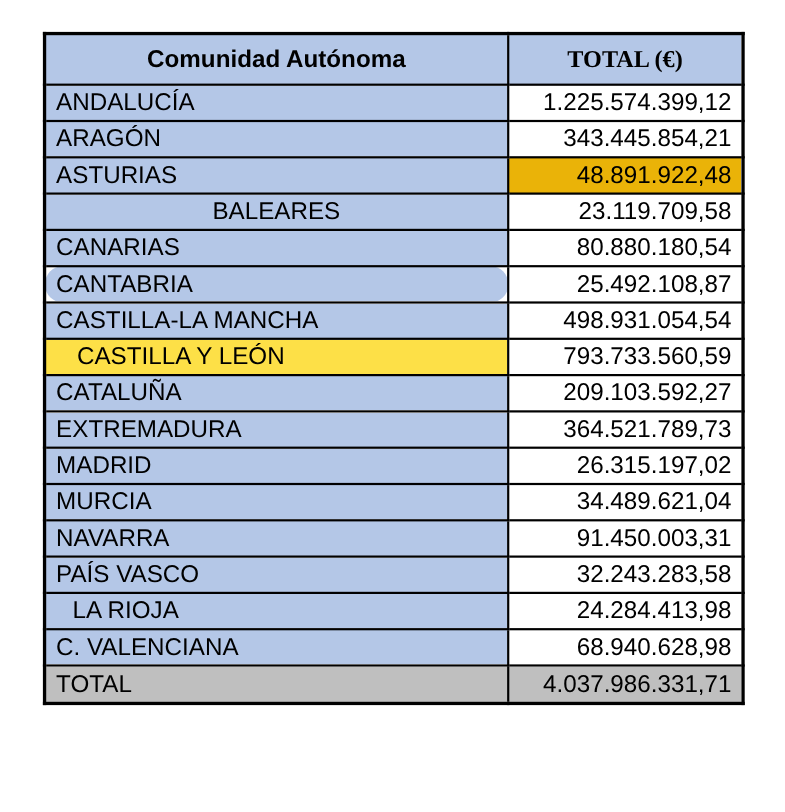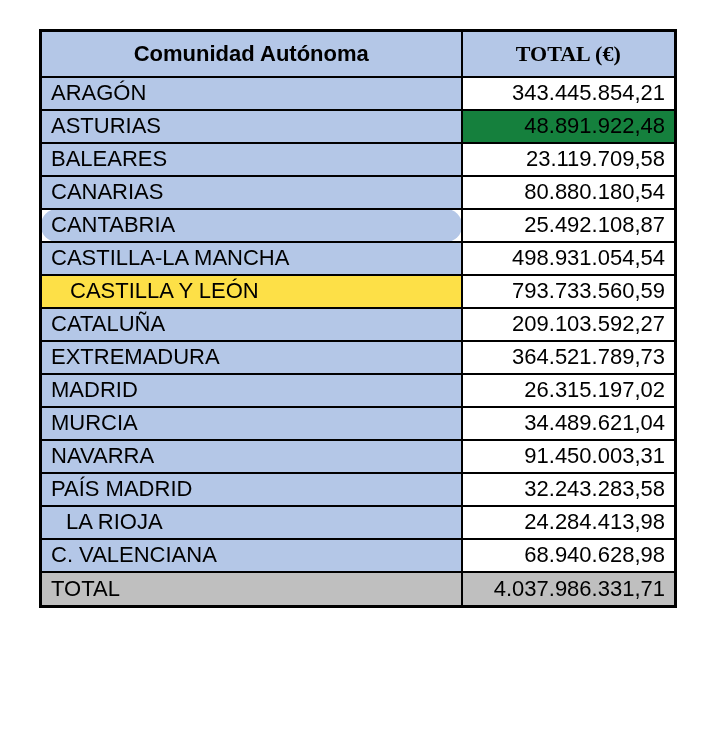--- a/index.html
+++ b/index.html
@@ -71,29 +71,33 @@
       <col class="c-total">
     </colgroup>
     <thead>
       <tr>
         <th style="background: rgb(180, 199, 231);">Comunidad Autónoma</th>
         <th style="background: rgb(180, 199, 231); font-family: Liberation Serif, serif;">TOTAL (€)</th>
       </tr>
     </thead>
     <tbody id="table-body">
         <tr>
+          <td class="region-cell" style="background: rgb(180, 199, 231);">ANDALUCÍA</td>
+          <td class="value-cell" style="background: rgb(255, 255, 255);">1.225.574.399,12</td>
+        </tr>
+        <tr>
           <td class="region-cell" style="background: rgb(180, 199, 231);">ARAGÓN</td>
           <td class="value-cell" style="background: rgb(255, 255, 255);">343.445.854,21</td>
         </tr>
         <tr>
           <td class="region-cell" style="background: rgb(180, 199, 231);">ASTURIAS</td>
-          <td class="value-cell" style="background: #15803d; text-align: right;">48.891.922,48</td>
+          <td class="value-cell" style="background: #eab308; text-align: right;">48.891.922,48</td>
         </tr>
         <tr>
-          <td class="region-cell" style="background: rgb(180, 199, 231);">BALEARES</td>
+          <td class="region-cell" style="background: rgb(180, 199, 231); text-align: center;">BALEARES</td>
           <td class="value-cell" style="background: rgb(255, 255, 255);">23.119.709,58</td>
         </tr>
         <tr>
           <td class="region-cell" style="background: rgb(180, 199, 231);">CANARIAS</td>
           <td class="value-cell" style="background: rgb(255, 255, 255);">80.880.180,54</td>
         </tr>
         <tr>
           <td class="region-cell" style="background: rgb(180, 199, 231); border-radius: 16px;">CANTABRIA</td>
           <td class="value-cell" style="background: rgb(255, 255, 255);">25.492.108,87</td>
         </tr>
@@ -119,21 +123,21 @@
         </tr>
         <tr>
           <td class="region-cell" style="background: rgb(180, 199, 231);">MURCIA</td>
           <td class="value-cell" style="background: rgb(255, 255, 255);">34.489.621,04</td>
         </tr>
         <tr>
           <td class="region-cell" style="background: rgb(180, 199, 231);">NAVARRA</td>
           <td class="value-cell" style="background: rgb(255, 255, 255);">91.450.003,31</td>
         </tr>
         <tr>
-          <td class="region-cell" style="background: rgb(180, 199, 231);">PAÍS MADRID</td>
+          <td class="region-cell" style="background: rgb(180, 199, 231);">PAÍS VASCO</td>
           <td class="value-cell" style="background: rgb(255, 255, 255);">32.243.283,58</td>
         </tr>
         <tr>
           <td class="region-cell" style="background: rgb(180, 199, 231); padding-left: 24px;">LA RIOJA</td>
           <td class="value-cell" style="background: rgb(255, 255, 255);">24.284.413,98</td>
         </tr>
         <tr>
           <td class="region-cell" style="background: rgb(180, 199, 231);">C. VALENCIANA</td>
           <td class="value-cell" style="background: rgb(255, 255, 255);">68.940.628,98</td>
         </tr>

